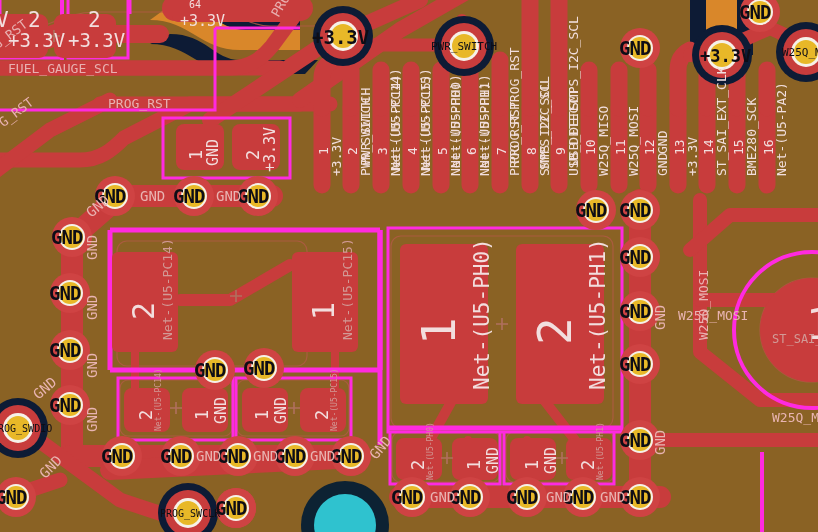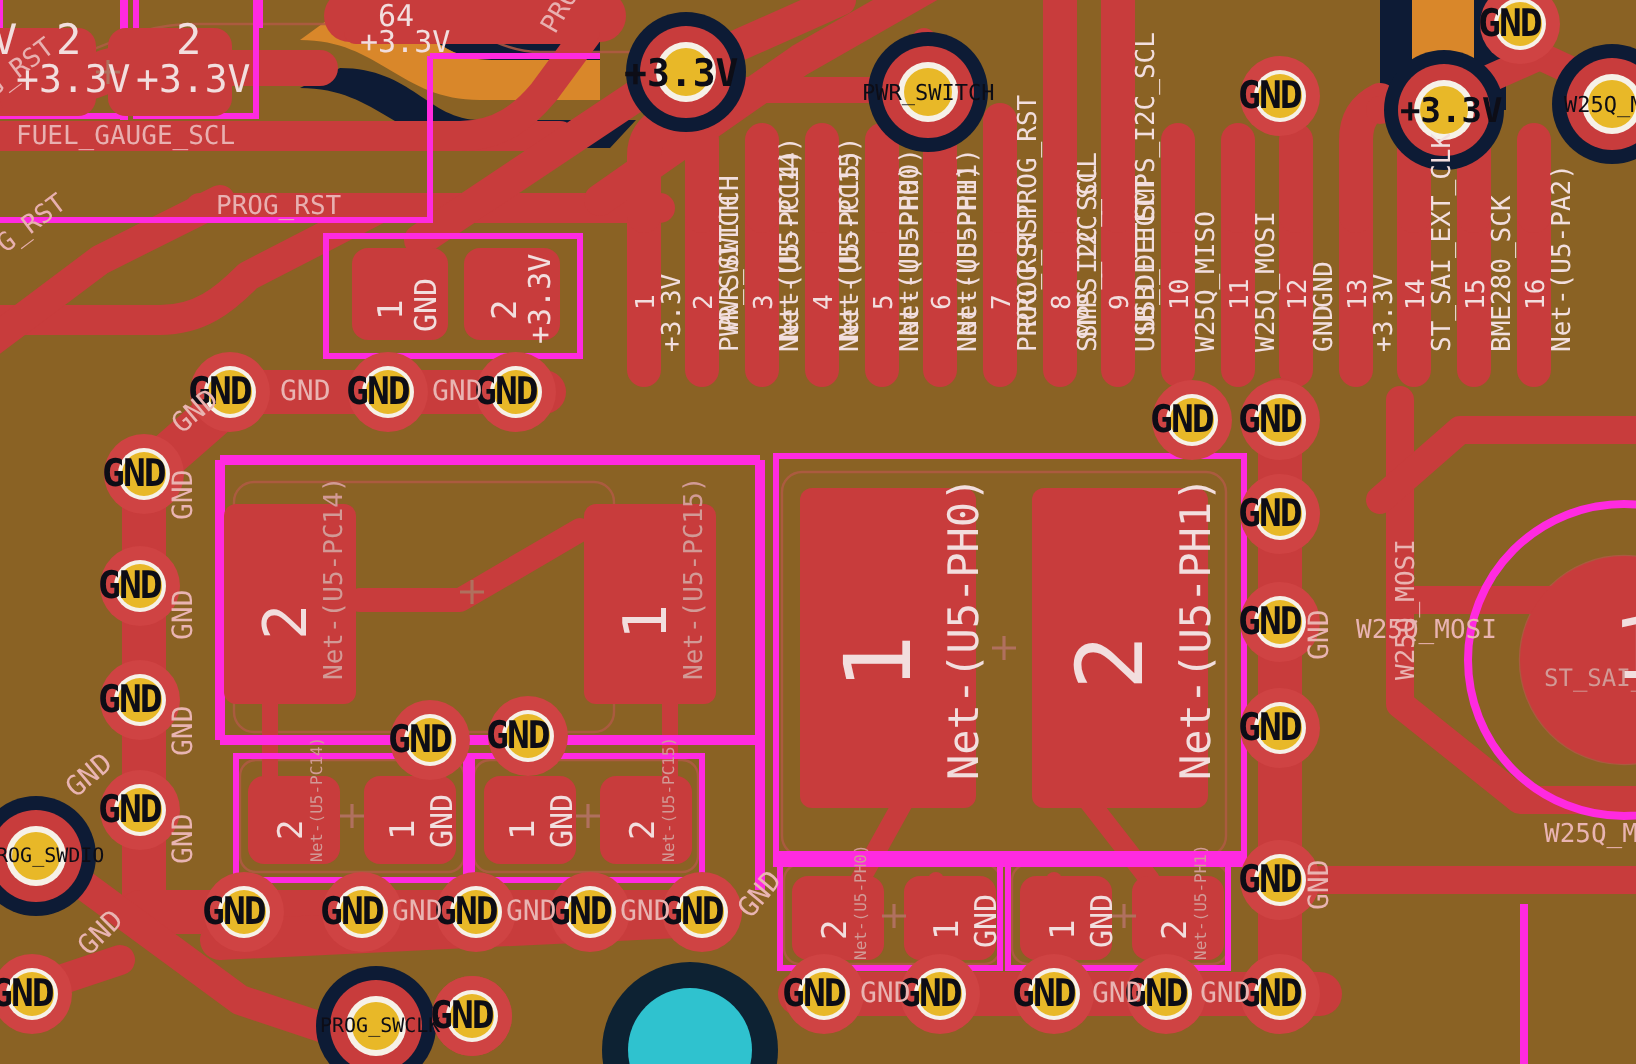--- a/index.html
+++ b/index.html
@@ -440,21 +440,21 @@
   </svg>
 
   <div class="lay">
 
     <span class="txt wht" style="left:28px;top:8px;font-size:21px;">2</span>
     <span class="txt wht" style="left:8px;top:29px;font-size:19px;">+3.3V</span>
     <span class="txt wht" style="left:88px;top:8px;font-size:21px;">2</span>
     <span class="txt wht" style="left:68px;top:29px;font-size:19px;">+3.3V</span>
     <span class="txt wht" style="left:-4px;top:8px;font-size:21px;">V</span>
 
-    <span class="txt wht" style="left:189px;top:-1px;font-size:15px;">64</span>
+    <span class="txt wht" style="left:189px;top:-1px;font-size:10px;">64</span>
     <span class="txt wht" style="left:180px;top:12px;font-size:15px;">+3.3V</span>
 
     <span class="txt" style="left:8px;top:61px;font-size:13px;">FUEL_GAUGE_SCL</span>
     <span class="txt" style="left:108px;top:96px;font-size:13px;">PROG_RST</span>
     <span class="txt vlabel" style="left:-4px;top:118px;font-size:13px;transform:rotate(-37deg);">G_RST</span>
     <span class="txt vlabel" style="left:268px;top:12px;font-size:13px;transform:rotate(-60deg);">PROG_RST</span>
     <span class="txt vlabel" style="left:-10px;top:40px;font-size:13px;transform:rotate(-37deg);">G_RST</span>
 
     <span class="txt wht vlabel" style="left:186px;top:160px;font-size:17px;transform:rotate(-90deg);">1</span>
     <span class="txt wht vlabel" style="left:204px;top:166px;font-size:15px;transform:rotate(-90deg);">GND</span>

